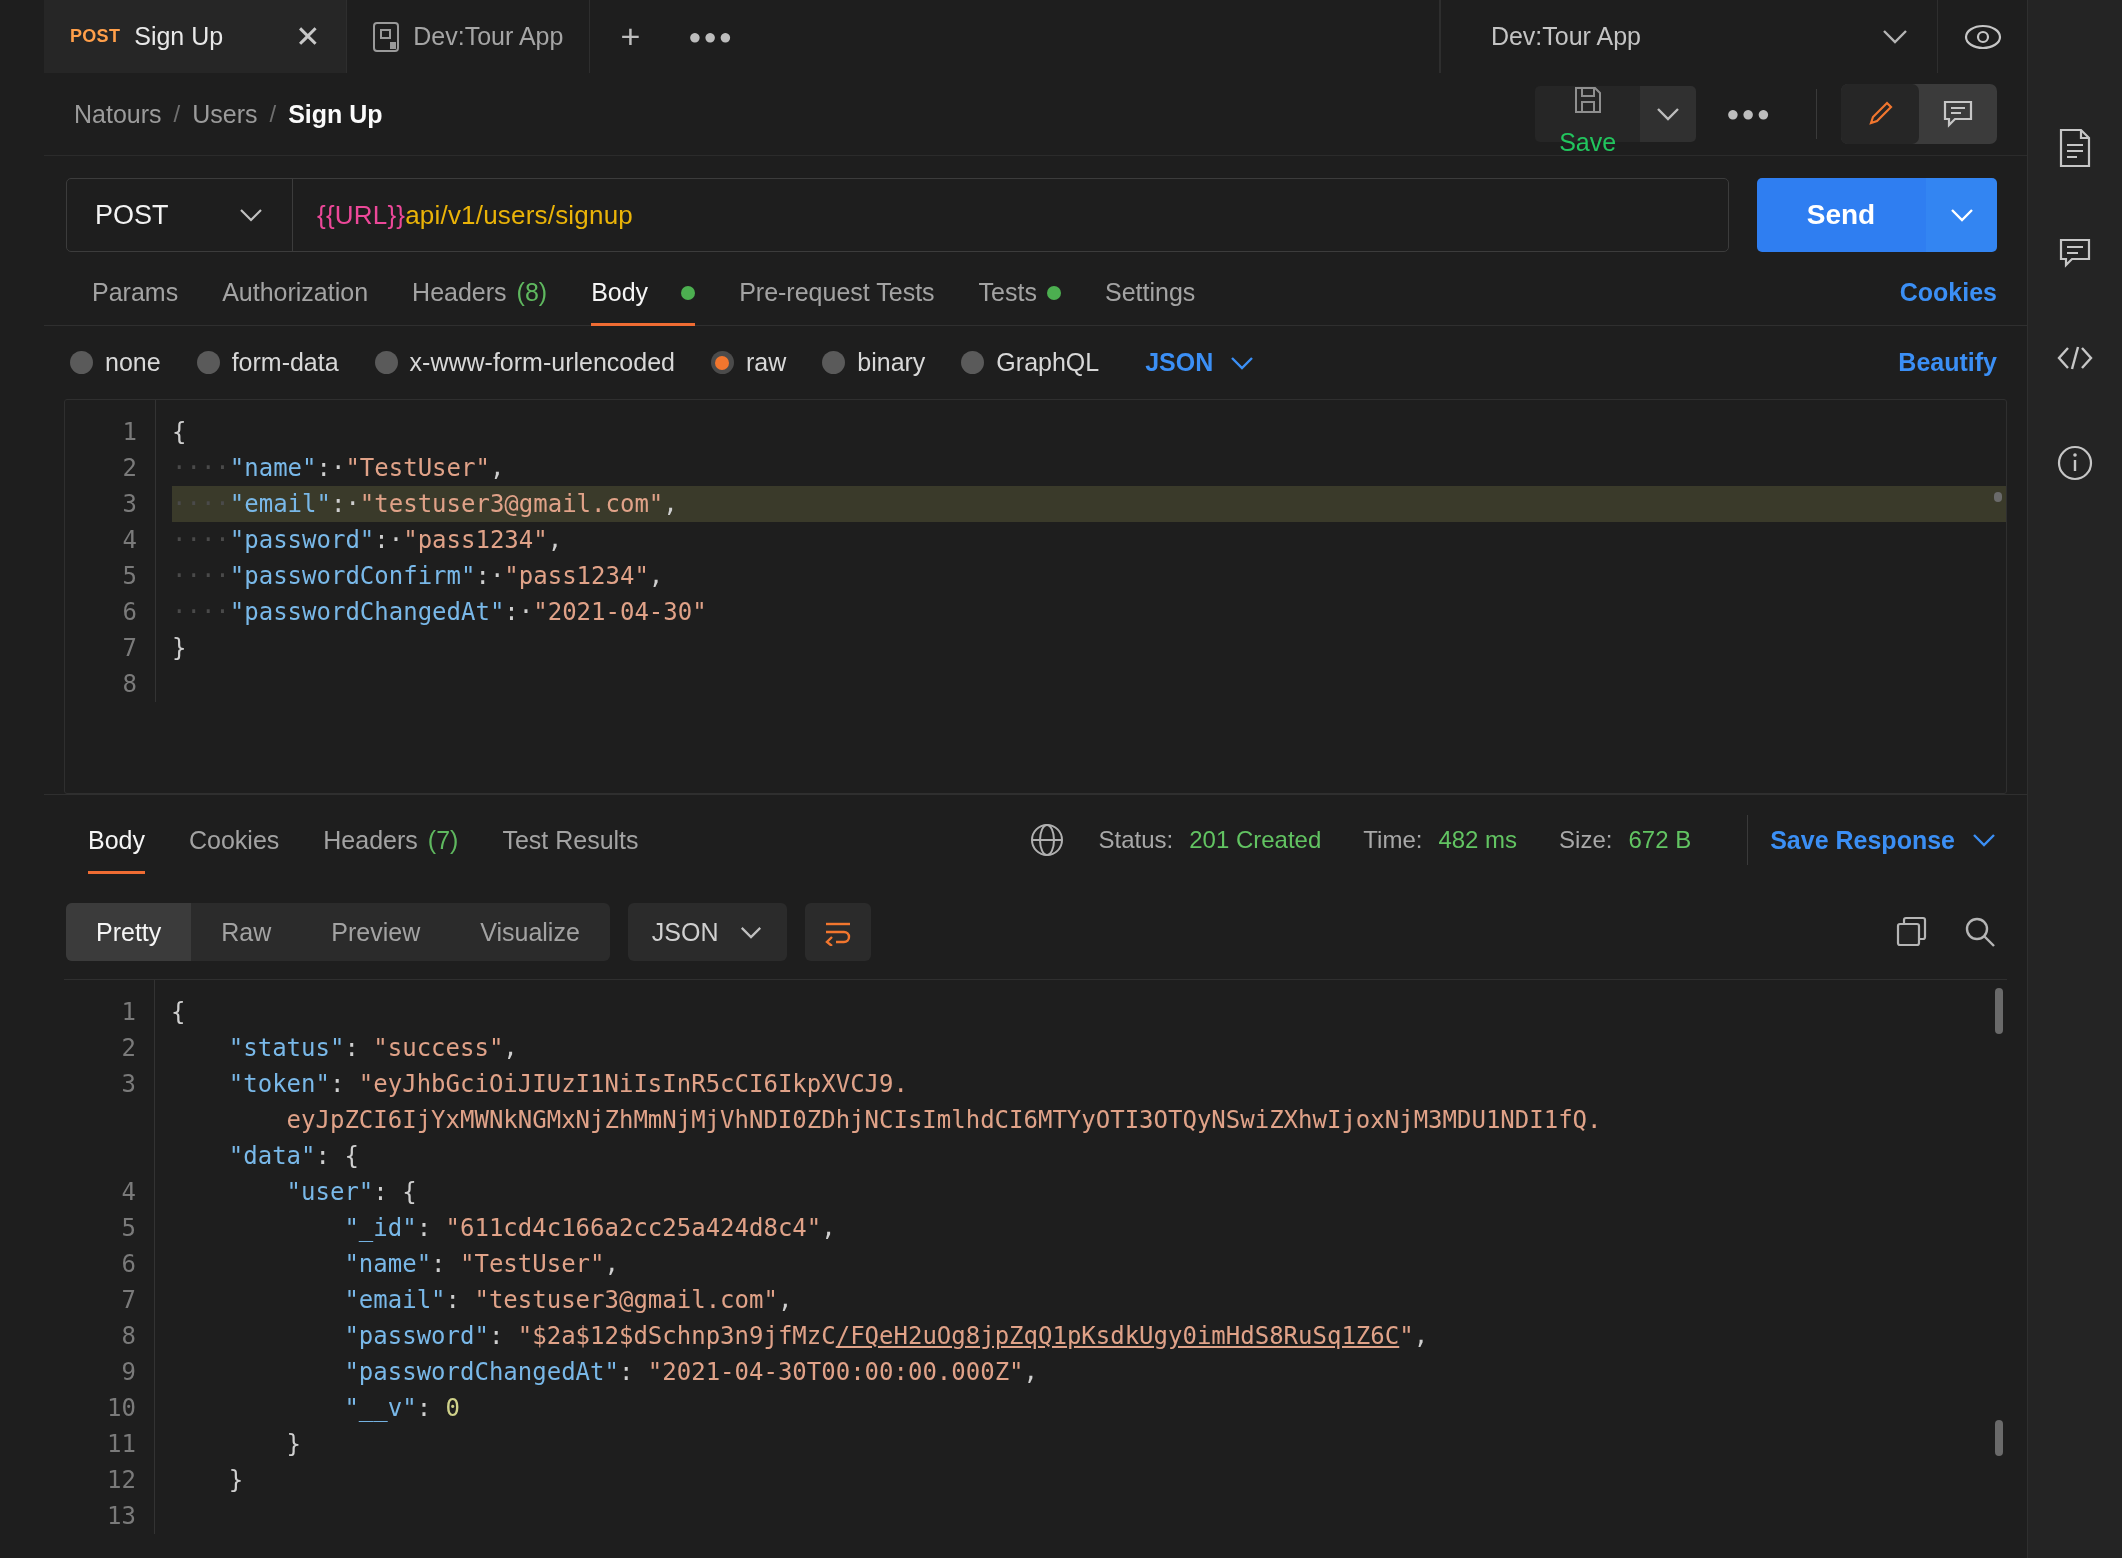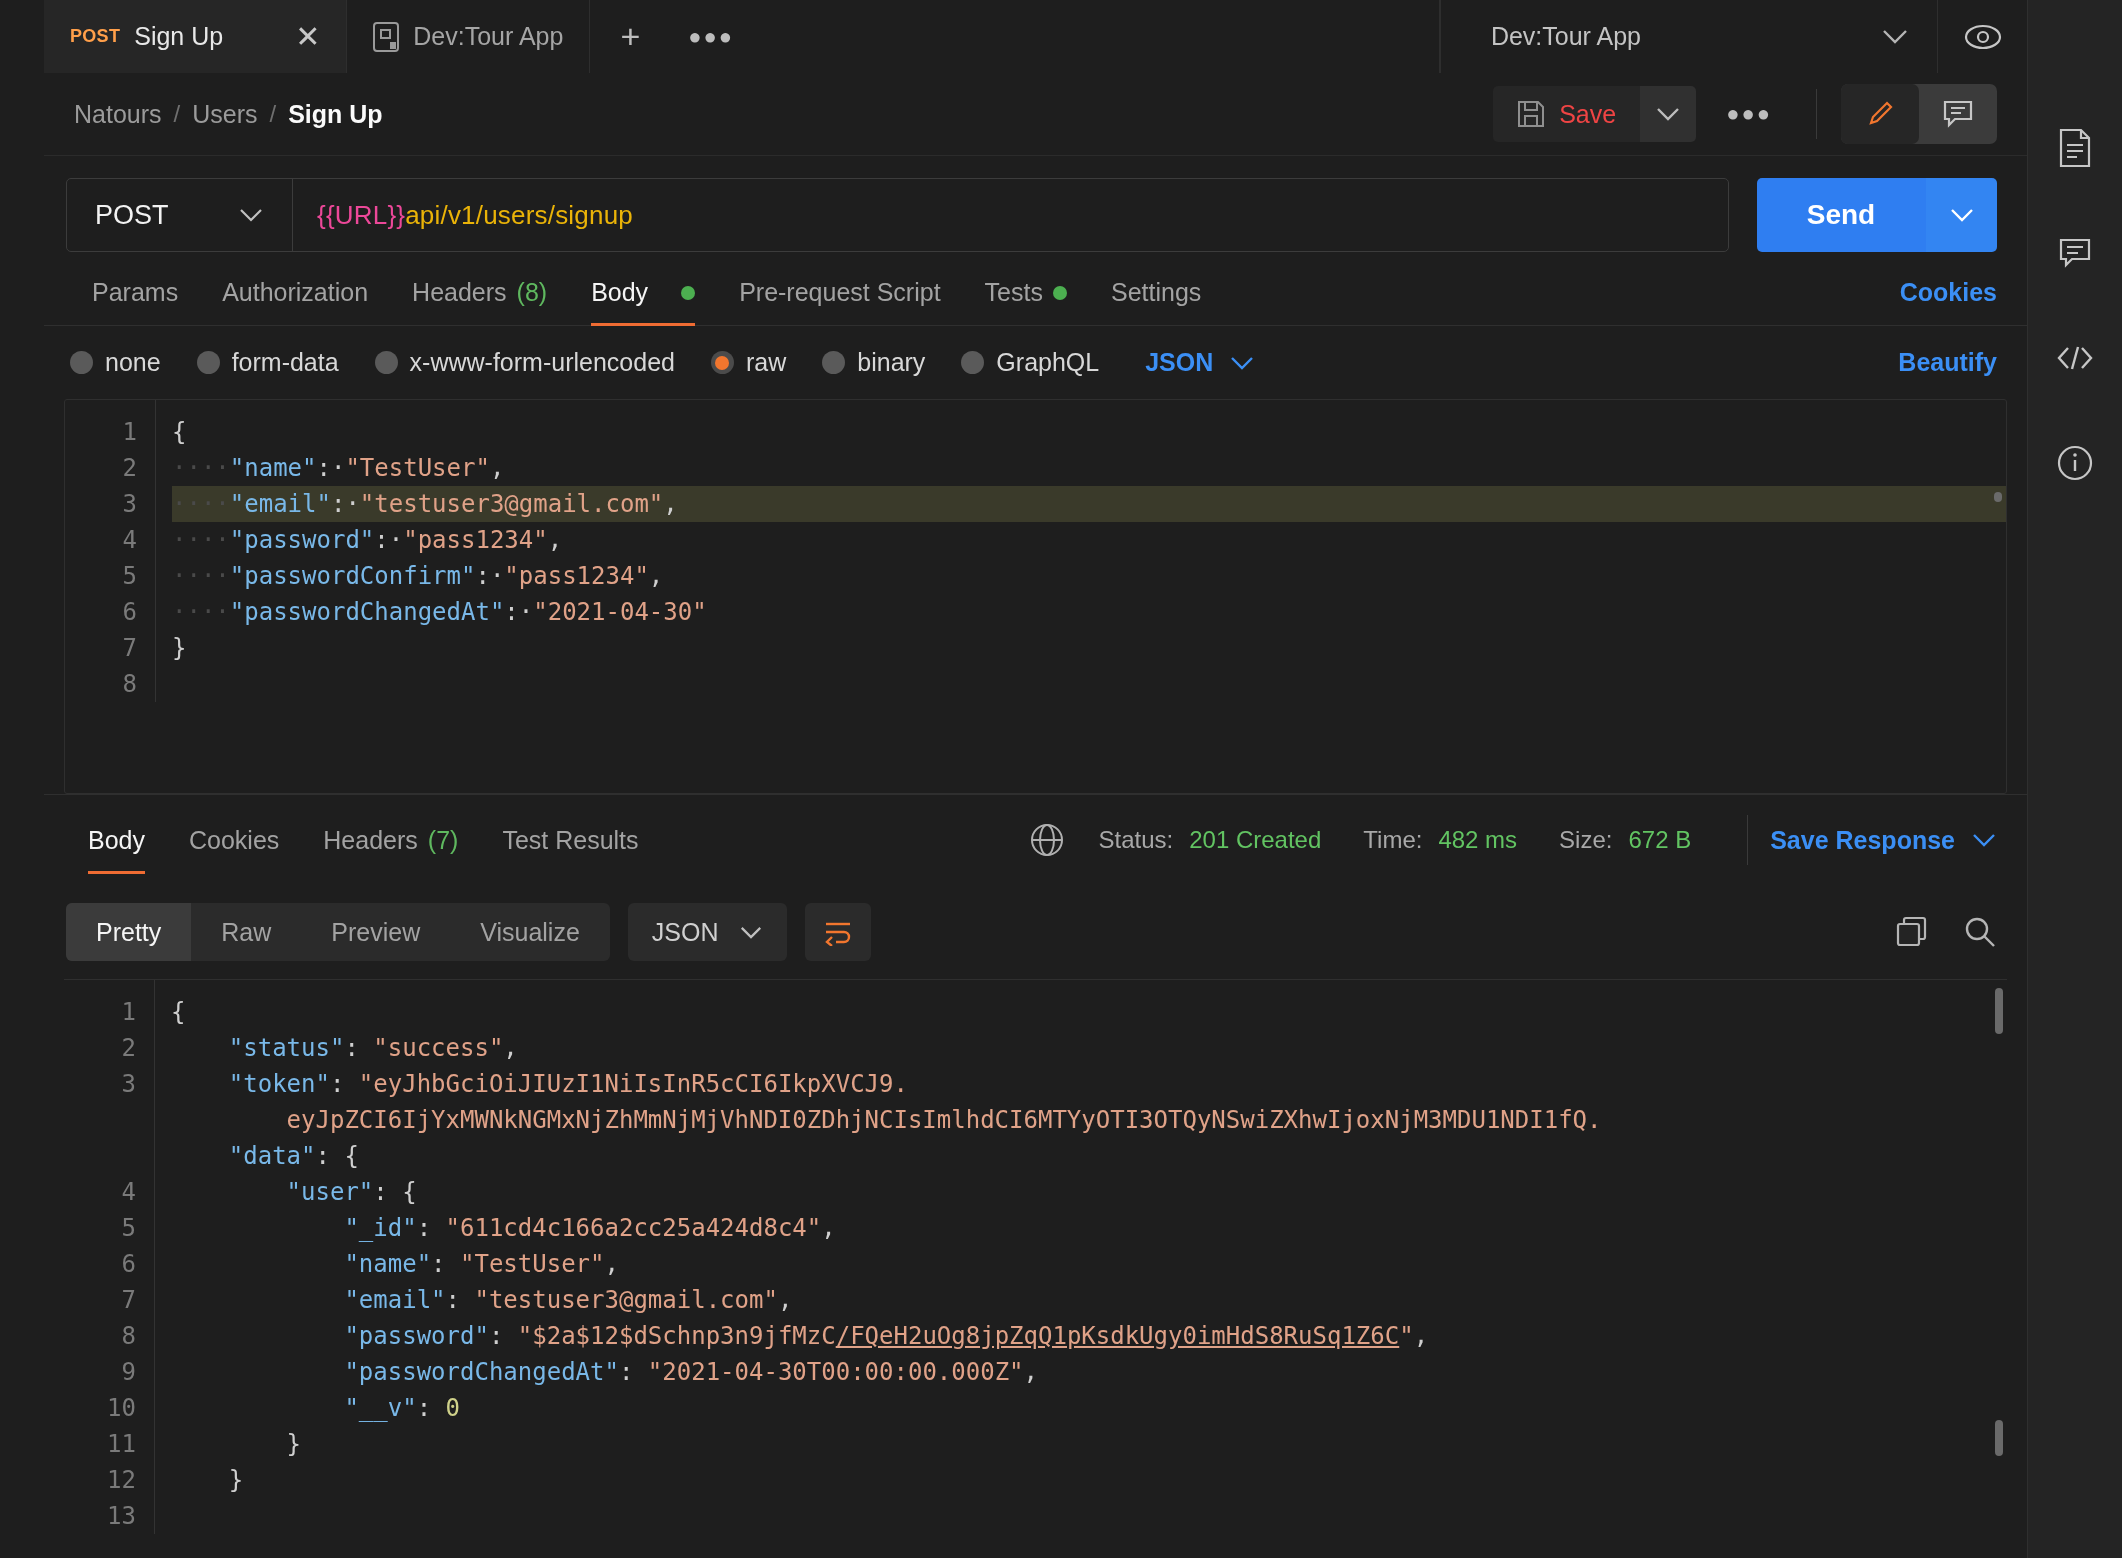--- a/index.html
+++ b/index.html
@@ -38,21 +38,21 @@
   .tabfile-ico { width: 26px; height: 30px; }
 
   
   .crumbrow { height: 83px; display:flex; align-items:center; padding: 0 30px; border-bottom: 1px solid #2b2b2b; flex: 0 0 83px;}
   .crumb { font-size: 25px; color: #9b9b9b; cursor:pointer;}
   .crumb.cur { color: #fafafa; font-weight: bold; }
   .crumbsep { font-size: 24px; color: #6f6f6f; padding: 0 12px; }
   .spacer { flex: 1; }
   .savebtn {
     display:flex; align-items:center; gap:14px; height: 56px; padding: 0 24px;
-    background: #262626; border-radius: 5px 0 0 5px; color: #ef4444; font-size: 25px; cursor:pointer;
+    background: #262626; border-radius: 5px 0 0 5px; color: #22c55e; font-size: 25px; cursor:pointer;flex-direction:column;
   }
   .savechev { display:flex; align-items:center; justify-content:center; width: 56px; height: 56px;
     background: #303030; border-radius: 0 5px 5px 0; cursor:pointer; color:#bdbdbd;}
   .dots3 { padding: 0 30px; color:#bdbdbd; font-size: 22px; letter-spacing:2px; cursor:pointer;}
   .vline { width:1px; height: 50px; background: #3a3a3a; margin: 0 14px; }
   .togglegrp { display:flex; background:#3b3b3b; border-radius:7px; margin-left: 10px;}
   .togglebtn { width: 78px; height: 60px; display:flex; align-items:center; justify-content:center; border-radius:7px; cursor:pointer;}
   .togglebtn.on { background:#262626; }
 
   
@@ -246,21 +246,21 @@
         </div>
       <div class="rtab">
           <span>Headers</span>
           <span class="count">(8)</span>
         </div>
       <div class="rtab active">
           <span>Body</span>
           <span class="gdot"></span>
         </div>
       <div class="rtab">
-          <span>Pre-request Script</span>
+          <span>Pre-request Tests</span>
         </div>
       <div class="rtab">
           <span>Tests</span>
           <span class="gdot"></span>
         </div>
       <div class="rtab">
           <span>Settings</span>
         </div>
       <div class="cookies-link">Cookies</div>
     </div>

